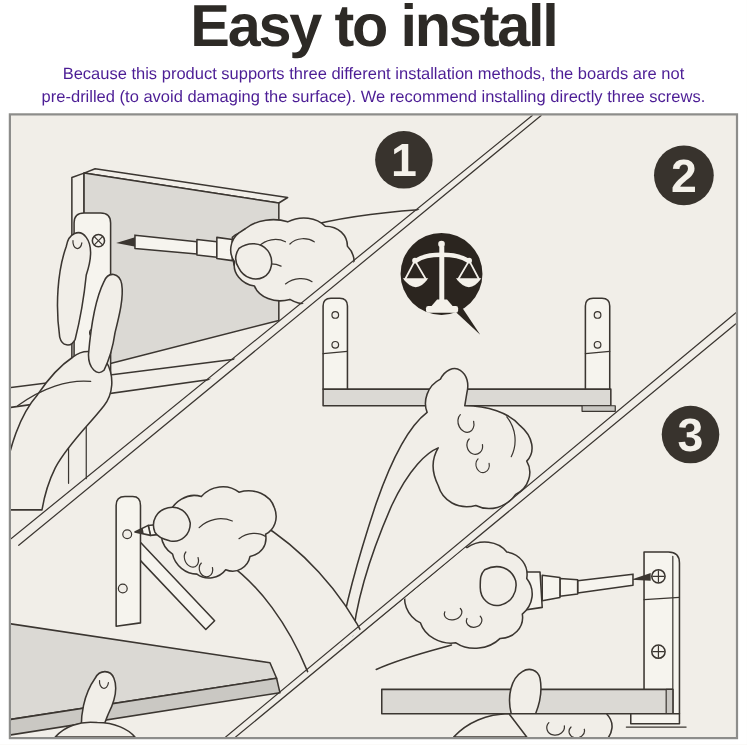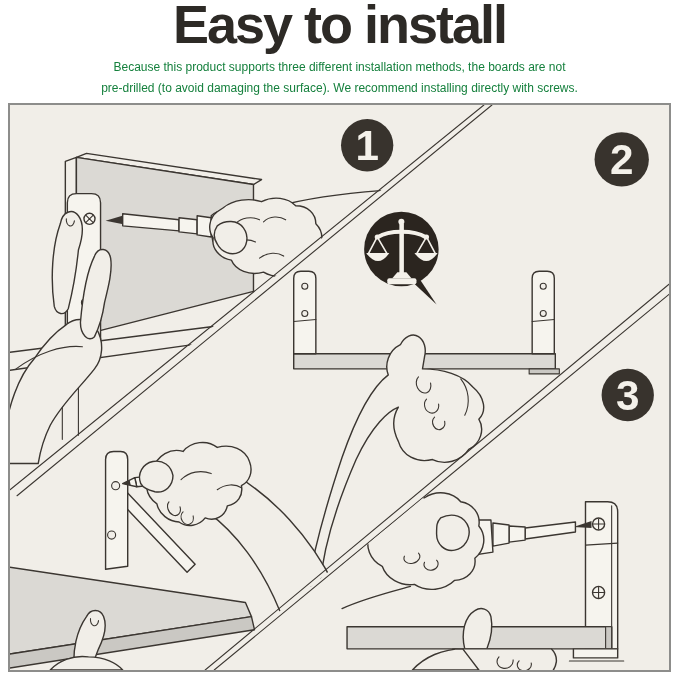--- a/index.html
+++ b/index.html
@@ -13,21 +13,21 @@
     font-family:"Liberation Sans",sans-serif;color:var(--title_color);
     position:relative;overflow:hidden;
   }
   .title{
     position:absolute;top:-6px;left:0;width:679px;text-align:center;
     font-size:54px;line-height:60px;font-weight:700;letter-spacing:-2px;margin:0;
     color:var(--title_color);
   }
   .subtitle{
     position:absolute;top:57px;left:0;width:679px;text-align:center;
-    font-size:12px;line-height:21px;font-weight:400;color:#15803d;
+    font-size:15px;line-height:21px;font-weight:400;color:#4c1d95;
   }
   .panel{
     position:absolute;left:8px;top:103px;width:659px;height:565px;
     border:2px solid var(--panel_border);background:var(--panel_bg);
   }
   .panel svg{display:block;width:100%;height:100%;}
   .ln{fill:none;stroke:var(--ink);stroke-width:1.4;stroke-linecap:round;stroke-linejoin:round;}
   .thin{stroke-width:1.1;}
   .fill-cream{fill:var(--panel_bg);}
   .fill-white{fill:var(--white_fill);}
@@ -40,21 +40,21 @@
   .wht{fill:var(--badge_text);stroke:none;}
   .wht-ln{fill:none;stroke:var(--badge_text);stroke-linecap:round;}
 </style>
 </head>
 <body>
 
 <h1 class="title">Easy to install</h1>
 
 <div class="subtitle">
   <div>Because this product supports three different installation methods, the boards are not</div>
-  <div>pre-drilled (to avoid damaging the surface). We recommend installing directly with screws.</div>
+  <div>pre-drilled (to avoid damaging the surface). We recommend installing directly three screws.</div>
 </div>
 
 <div class="panel">
 <svg viewBox="0 0 655 561" preserveAspectRatio="none">
   <defs>
     <clipPath id="band1">
           <polygon points="0,0 473,0 0,384"></polygon>
         </clipPath>
     <clipPath id="band2">
           <polygon points="473,0 655,0 655,180 200,561 0,561 0,384"></polygon>

